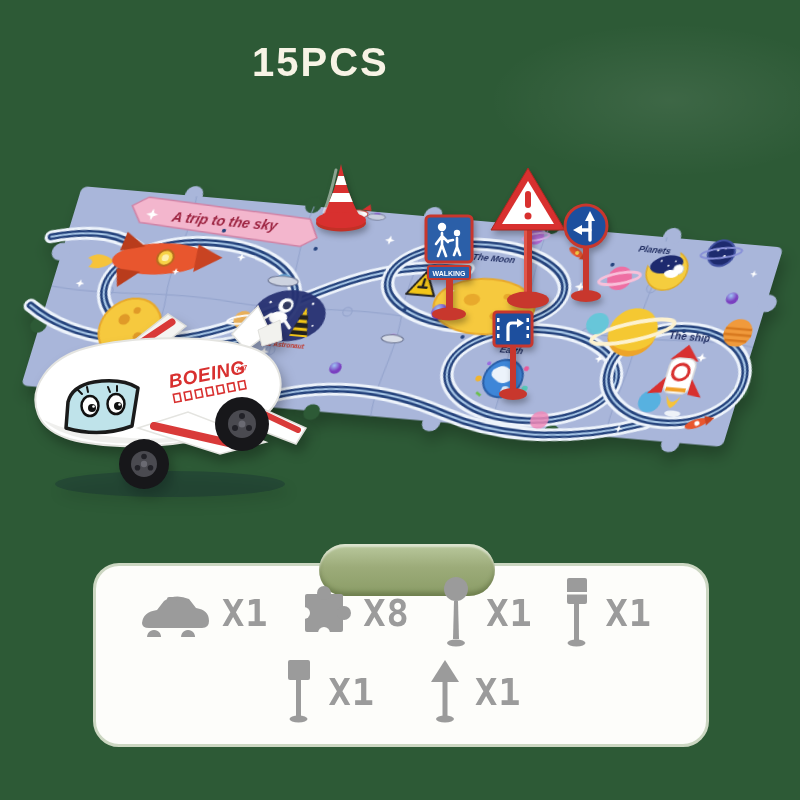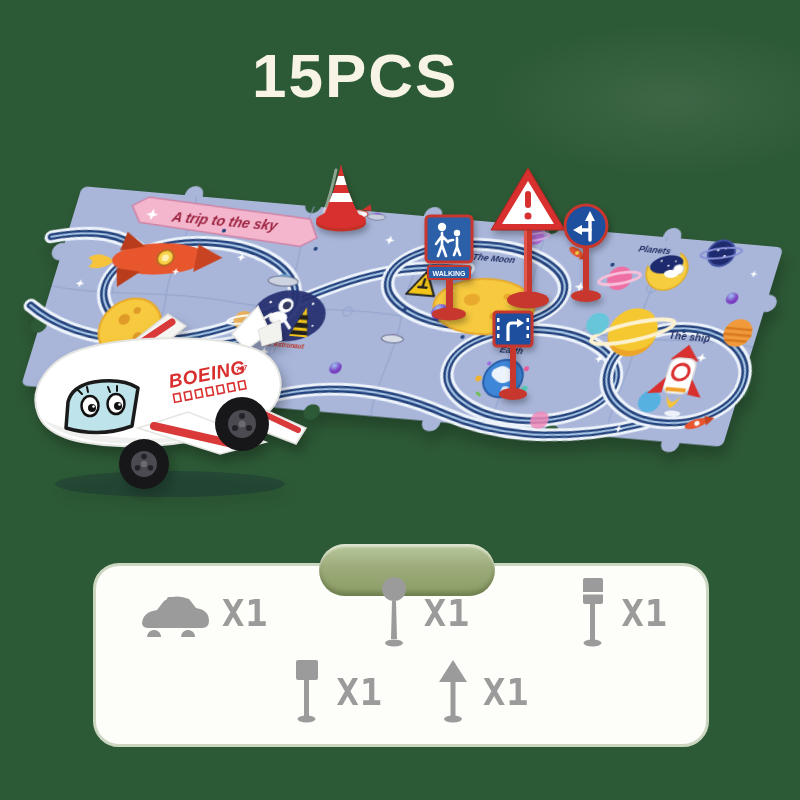--- a/index.html
+++ b/index.html
@@ -1,20 +1,20 @@
 <!DOCTYPE html>
 <html><head>
 <meta charset="utf-8">
 <style>
   html,body{margin:0;padding:0;}
   body{width:800px;height:800px;overflow:hidden;background:#2d5a36;font-family:"Liberation Sans",sans-serif;}
   .stage{position:relative;width:800px;height:800px;background:
     radial-gradient(ellipse 260px 110px at 670px 100px, rgba(255,255,255,.08), rgba(255,255,255,0) 70%),
     #2d5a36;}
-  .page-title{position:absolute;left:252px;top:40px;font-size:62px;font-weight:700;
+  .page-title{position:absolute;left:252px;top:40px;font-size:40px;font-weight:700;
     color:#f7f3e5;letter-spacing:2px;z-index:3;}
   
   .mat-wrap{position:absolute;left:80px;top:183px;width:710px;height:210px;
     transform-origin:0 0;transform:rotate(5deg) skewX(-12deg);z-index:1;
     filter:drop-shadow(6px 10px 8px rgba(0,0,0,.25));}
   .mat-wrap svg{display:block;overflow:visible;}
   
   .toy{position:absolute;z-index:4;}
   .toy svg{display:block;overflow:visible;filter:drop-shadow(2px 4px 3px rgba(0,0,0,.3));}
   #toy-cone{left:312px;top:160px;}
@@ -25,21 +25,21 @@
   
   .plane{position:absolute;left:20px;top:296px;z-index:5;}
   .plane svg{display:block;overflow:visible;filter:drop-shadow(4px 8px 6px rgba(0,0,0,.28));}
   
   .panel{position:absolute;left:93px;top:563px;width:616px;height:184px;background:#fdfdfa;
     border:3px solid #ccd7c2;border-radius:26px;z-index:6;box-sizing:border-box;}
   .panel-tab{position:absolute;top:-22px;left:50%;margin-left:-82px;width:176px;height:52px;
     border-radius:27px;background:linear-gradient(180deg,#bac99e 0%,#9cab79 45%,#8a9c66 100%);
     box-shadow:inset 0 3px 2px rgba(255,255,255,.5), inset 0 -4px 4px rgba(60,75,35,.35);}
   .rows{position:absolute;inset:0;display:flex;flex-direction:column;justify-content:flex-end;
-    padding:0 0 14px 0;}
+    padding:0 16px 14px 0;}
   .row{display:flex;align-items:center;}
   .row1{justify-content:space-between;padding:0 38px;margin-bottom:8px;}
   .row2{justify-content:center;gap:52px;padding-left:18px;margin-bottom:4px;}
   .part{display:flex;align-items:center;gap:12px;}
   .part svg{display:block;}
   .qty{font-family:"DejaVu Sans Mono",monospace;font-size:37px;font-weight:700;
     color:#9b9b9b;letter-spacing:1px;}
   .gicon{fill:#9b9b9b;}
 </style>
 </head>
@@ -456,20 +456,30 @@
   <div class="panel">
     <div class="panel-tab"></div>
     <div class="rows">
       <div class="row row1">
         <div class="part">
           <svg width="76" height="48" viewBox="0 0 76 48">
             <path class="gicon" d="M8,34 q1,-11 15,-13 l7,-9 q11,-8 25,-2 l7,9 q13,2 13,13 q0,7 -7,7 H15 q-7,0 -7,-5 Z M20,41 a7,7 0 1 0 0.1,0 Z M54,41 a7,7 0 1 0 0.1,0 Z"></path>
             <rect class="gicon" x="33" y="8" width="10" height="4" rx="2"></rect>
           </svg>
           <span class="qty">X1</span>
+        </div>
+        <div class="part">
+          <svg width="54" height="54" viewBox="0 0 54 54">
+            <rect class="gicon" x="8" y="8" width="38" height="38" rx="2"></rect>
+            <circle class="gicon" cx="27" cy="7" r="7"></circle>
+            <circle class="gicon" cx="47" cy="27" r="7"></circle>
+            <circle cx="27" cy="47" r="6" fill="#fdfdfa"></circle>
+            <circle cx="7" cy="27" r="6" fill="#fdfdfa"></circle>
+          </svg>
+          <span class="qty">X8</span>
         </div>
         <div class="part">
           <svg width="36" height="74" viewBox="0 0 36 74">
             <circle class="gicon" cx="18" cy="13" r="12"></circle>
             <path class="gicon" d="M16,25 h4 l1,38 h-6 Z"></path>
             <ellipse class="gicon" cx="18" cy="67" rx="9" ry="3.5"></ellipse>
           </svg>
           <span class="qty">X1</span>
         </div>
         <div class="part">

